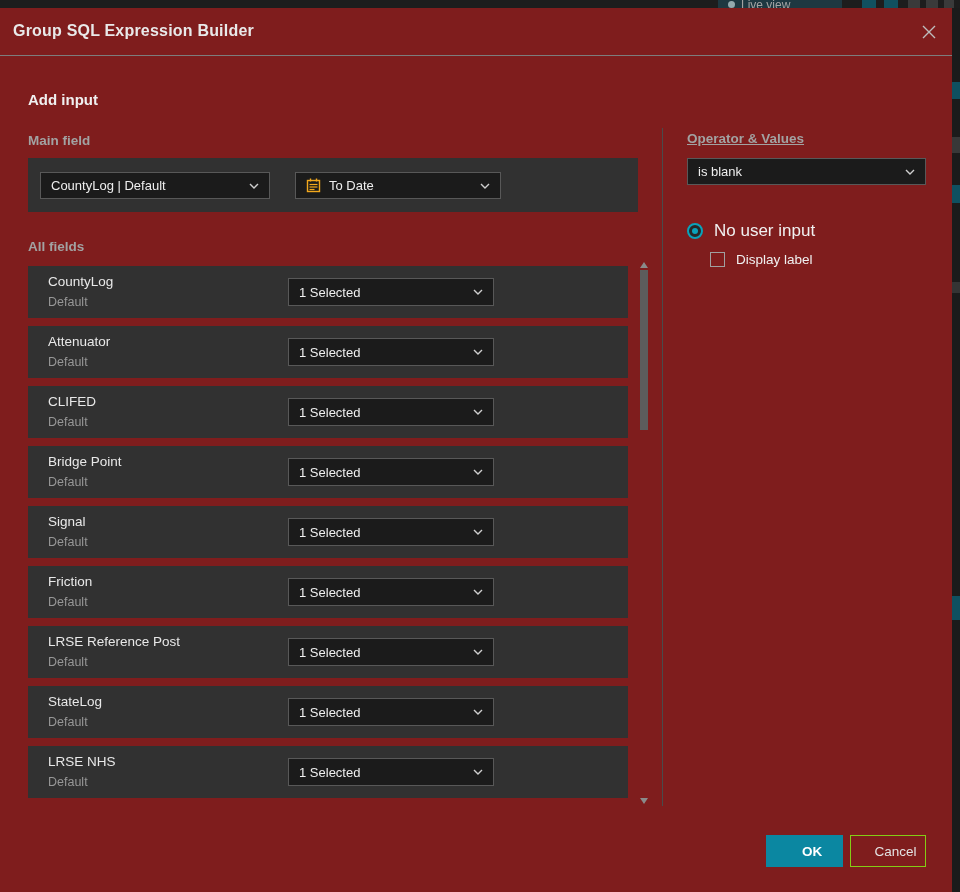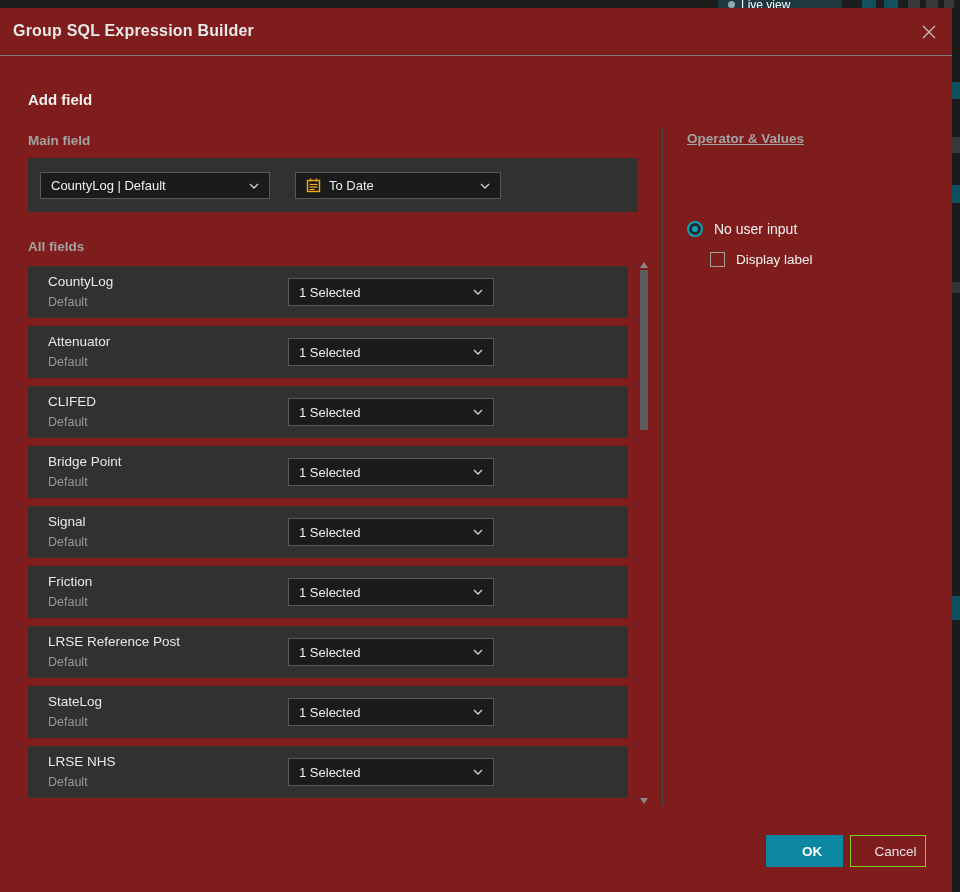--- a/index.html
+++ b/index.html
@@ -5,21 +5,21 @@
   * { margin:0; padding:0; box-sizing:border-box; }
   html,body { width:960px; height:892px; overflow:hidden; background:#1c1c1c;
               font-family:"Liberation Sans", sans-serif; }
   .screen { position:relative; width:960px; height:892px; }
 
   
   .bg-top { position:absolute; left:0; top:0; width:960px; height:8px; background:#1d1d1d; overflow:hidden; }
   .liveview-btn { position:absolute; left:718px; top:0; width:124px; height:8px; background:#1e3841;
                   overflow:hidden; display:flex; align-items:flex-start; gap:6px; padding:0 10px; }
   .liveview-dot { width:7px; height:7px; border-radius:50%; background:#93a9ae; margin-top:1px; flex:0 0 auto; }
-  .liveview-txt { color:#ffffff; font-size:12px; line-height:11px; white-space:nowrap; }
+  .liveview-txt { color:#a3a3a3; font-size:12px; line-height:11px; white-space:nowrap; }
   .strip-block { position:absolute; top:0; height:8px; }
   .bg-right { position:absolute; right:0; top:8px; width:8px; height:884px; background:#1b1b1b; overflow:hidden; }
   .rs-block { position:absolute; left:0; width:8px; }
 
   
   .dialog { position:absolute; left:0; top:8px; width:952px; height:884px; background:#7f1d1d; }
   .dlg-header { position:absolute; left:0; top:0; width:952px; height:48px; border-bottom:1px solid #7d7d7d; }
   .dlg-title { position:absolute; left:13px; top:14px; font-size:16px; font-weight:700; color:#e9e9e9; letter-spacing:.2px; }
   .close-btn { position:absolute; right:12px; top:13px; width:22px; height:22px; display:flex;
                align-items:center; justify-content:center; cursor:pointer; }
@@ -54,21 +54,21 @@
 
   .vdivider { position:absolute; left:662px; top:120px; width:1px; height:678px; background:#4a4a4a; }
 
   
   .op-heading { left:687px; top:123px;text-decoration:underline; }
   .op-select { left:687px; top:150px; width:239px; height:27px; }
 
   .radio-row { position:absolute; left:687px; top:213px; display:flex; align-items:center; gap:11px; cursor:pointer; }
   .radio { width:16px; height:16px; border-radius:50%; border:2px solid #09a3ba; position:relative; flex:0 0 auto; background:#272727; }
   .radio::after { content:""; position:absolute; left:3px; top:3px; width:6px; height:6px; border-radius:50%; background:#09a3ba; }
-  .radio-label { color:#f0f0f0; font-size:14px; }
+  .radio-label { color:#f0f0f0; font-size:17px; }
 
   .check-row { position:absolute; left:710px; top:244px; display:flex; align-items:center; gap:11px; cursor:pointer; }
   .checkbox { width:15px; height:15px; border:1px solid #a0a0a0; background:transparent; flex:0 0 auto; }
   .check-label { color:#f0f0f0; font-size:13.5px; }
 
   
   .btn { position:absolute; top:827px; height:32px; display:flex; align-items:center; justify-content:center;
          font-size:13.5px; cursor:pointer;padding-left:15px; }
   .btn-ok { left:766px; width:77px; background:#0b87a1; color:#ffffff; font-weight:700; }
   .btn-cancel { left:850px; width:76px; background:transparent; border:1px solid #84cc16; color:#e3e3e3; }
@@ -102,21 +102,21 @@
 
     <div class="dlg-header">
       <div class="dlg-title">Group SQL Expression Builder</div>
       <div class="close-btn">
         <svg width="16" height="16" viewBox="0 0 16 16">
             <path d="M2 2 L14 14 M14 2 L2 14" stroke="#bdbdbd" stroke-width="1.4" fill="none"></path>
           </svg>
       </div>
     </div>
 
-    <div class="h-add">Add field</div>
+    <div class="h-add">Add input</div>
 
     <div class="sec-label" style="left:28px; top:125px;">Main field</div>
     <div class="main-box">
       <div class="select mf-select1">
         <span class="grow">CountyLog | Default</span>
         <svg class="chev" width="10" height="6" viewBox="0 0 10 6">
             <path d="M1 1 L5 5 L9 1" stroke="#cfcfcf" stroke-width="1.4" fill="none"></path>
           </svg>
       </div>
       <div class="select mf-select2">
@@ -231,20 +231,26 @@
 
     <div class="scrollbar">
       <div class="sb-arrow sb-up"></div>
       <div class="sb-thumb"></div>
       <div class="sb-arrow sb-down"></div>
     </div>
 
     <div class="vdivider"></div>
 
     <div class="sec-label op-heading">Operator &amp; Values</div>
+    <div class="select op-select">
+      <span class="grow">is blank</span>
+      <svg class="chev" width="10" height="6" viewBox="0 0 10 6">
+          <path d="M1 1 L5 5 L9 1" stroke="#cfcfcf" stroke-width="1.4" fill="none"></path>
+        </svg>
+    </div>
 
     <div class="radio-row">
       <span class="radio"></span>
       <span class="radio-label">No user input</span>
     </div>
 
     <div class="check-row">
       <span class="checkbox"></span>
       <span class="check-label">Display label</span>
     </div>

